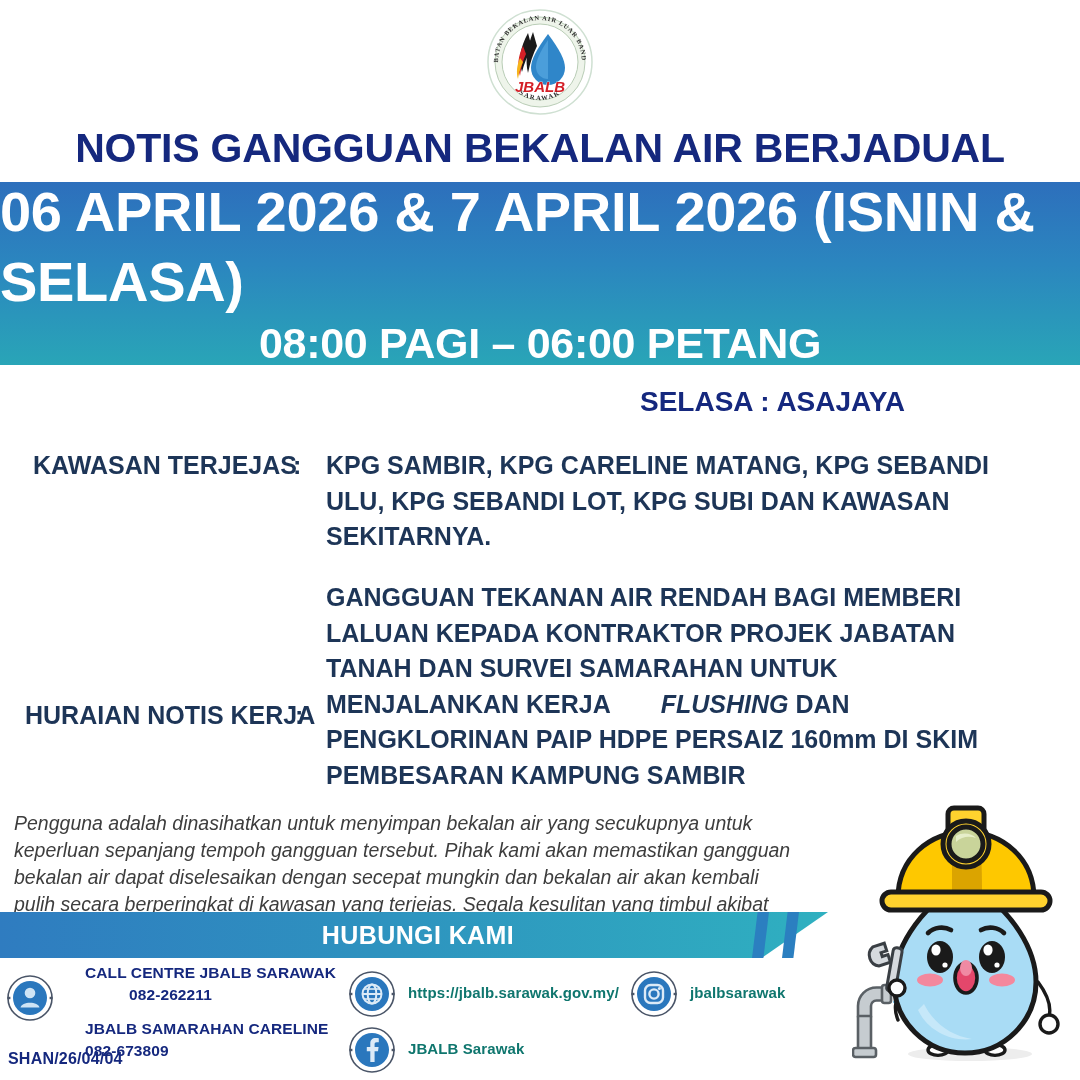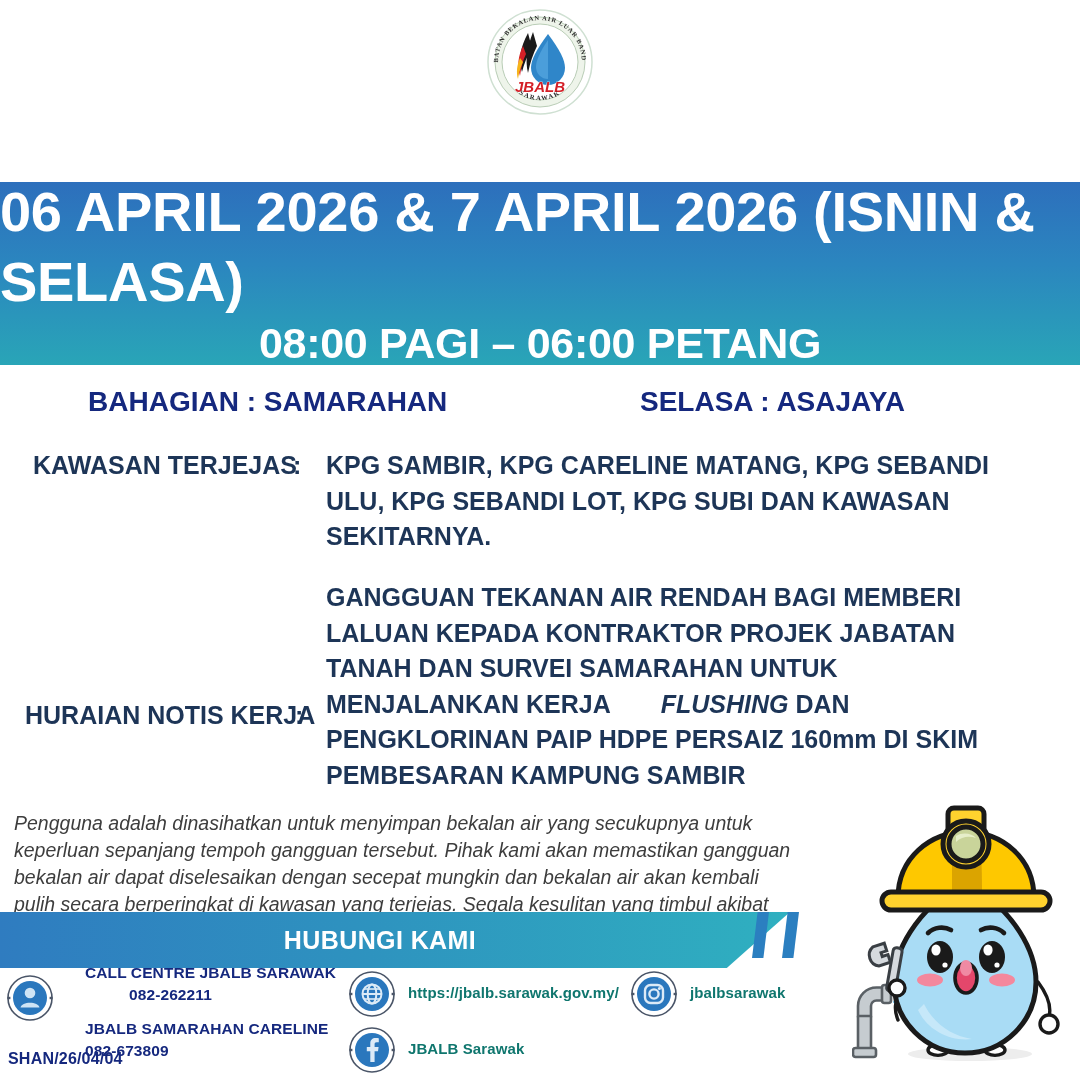--- a/index.html
+++ b/index.html
@@ -153,27 +153,28 @@
     top: 912px;
     left: 0;
     width: 1080px;
     height: 46px;
   }
   .contact-bar {
     position: absolute;
     left: 0;
     top: 0;
     width: 790px;
-    height: 56px;
+    height: 46px;
     background: linear-gradient(90deg, #2f7cc0 0%, #2e92bf 45%, #2fb0c0 100%);
     -webkit-clip-path: polygon(0 0, 100% 0, 92% 100%, 0 100%);
     clip-path: polygon(0 0, 100% 0, 92% 100%, 0 100%);
     display: flex;
     align-items: center;
     justify-content: center;
+    padding-left: 38px;
   }
   .contact-bar span {
     color: #ffffff;
     font-size: 25px;
     font-weight: bold;
     letter-spacing: 0.4px;
     margin-left: -30px;
   }
   .slash {
     position: absolute;
@@ -279,28 +280,28 @@
         <text font-family="'Liberation Serif', serif" font-size="6.4" font-weight="bold" fill="#2b2b2b" letter-spacing="0.9">
           <textPath href="#arcTop" startOffset="50%" text-anchor="middle">JABATAN BEKALAN AIR LUAR BANDAR</textPath>
         </text>
         <text font-family="'Liberation Serif', serif" font-size="6.6" font-weight="bold" fill="#2b2b2b" letter-spacing="1.6">
           <textPath href="#arcBot" startOffset="50%" text-anchor="middle">SARAWAK</textPath>
         </text>
       </svg>
     </div>
   </div>
 
+  <div class="title">NOTIS GANGGUAN BEKALAN AIR BERJADUAL</div>
 
   <div class="date-banner">
     <div class="date-line1">06 APRIL 2026 &amp; 7 APRIL 2026 (ISNIN &amp; SELASA)</div>
     <div class="date-line2">08:00 PAGI – 06:00 PETANG</div>
   </div>
 
   <div class="loc-row">
-    <div class="loc-bahagian">BAHAGIAN : SAMARAHAN</div>
     <div class="loc-daerah">SELASA : ASAJAYA</div>
   </div>
 
   <div class="detail block-kawasan">
     <div class="lbl">KAWASAN TERJEJAS</div>
     <div class="colon">:</div>
     <div class="val">KPG SAMBIR, KPG CARELINE MATANG, KPG SEBANDI ULU, KPG SEBANDI LOT, KPG SUBI DAN KAWASAN SEKITARNYA.</div>
   </div>
 
   <div class="detail block-huraian">

